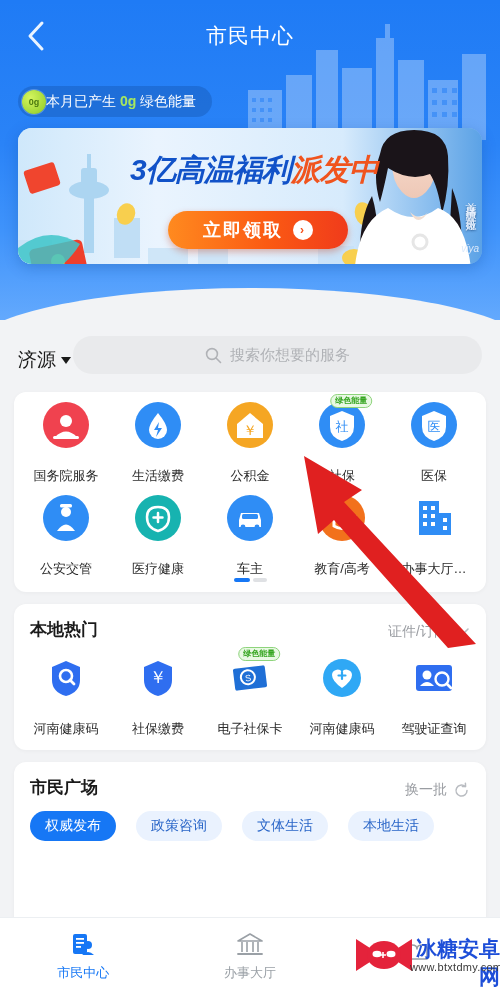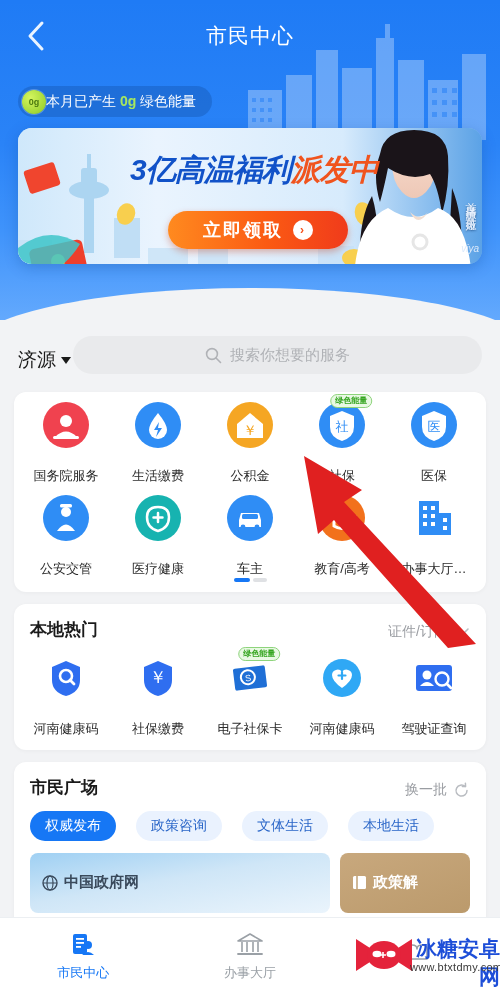--- a/index.html
+++ b/index.html
@@ -518,41 +518,20 @@
           <polyline points="12.4,1.2 12.6,4.6 9.3,4.4" fill="none" stroke="#b9bcc1" stroke-width="1.5" stroke-linecap="round" stroke-linejoin="round"></polyline>
         </svg>
       </span>
     </div>
     <div class="tabs" id="plaza-tabs">
         <div class="tab active">权威发布</div>
         <div class="tab">政策咨询</div>
         <div class="tab">文体生活</div>
         <div class="tab">本地生活</div>
       </div>
-    <div class="plaza-cards">
-      <div class="plaza-card pc1">
-        <span class="pc-label">
-          <svg width="16" height="16" viewBox="0 0 16 16">
-            <circle cx="8" cy="8" r="7" fill="none" stroke="#3a4a5c" stroke-width="1.4"></circle>
-            <ellipse cx="8" cy="8" rx="3" ry="7" fill="none" stroke="#3a4a5c" stroke-width="1.2"></ellipse>
-            <line x1="1" y1="8" x2="15" y2="8" stroke="#3a4a5c" stroke-width="1.2"></line>
-          </svg>
-          <span>中国政府网</span>
-        </span>
-      </div>
-      <div class="plaza-card pc2">
-        <span class="pc-label">
-          <svg width="15" height="15" viewBox="0 0 15 15">
-            <rect x="1" y="1" width="13" height="13" rx="1.5" fill="#ffffff"></rect>
-            <line x1="5" y1="1" x2="5" y2="14" stroke="#bb9a6c" stroke-width="1.4"></line>
-          </svg>
-          <span>政策解</span>
-        </span>
-      </div>
-    </div>
   </div>
 
   <svg class="red-arrow" viewBox="0 0 180 200">
     <polygon points="4,8 62,42 44,54 176,196 148,200 34,72 18,86" fill="#e02020"></polygon>
   </svg>
 
   <div class="bottom-nav">
     <div class="nav-item active">
       <svg width="28" height="28" viewBox="0 0 28 28">
         <rect x="4" y="3" width="14" height="20" rx="2" fill="#1677f5"></rect>

